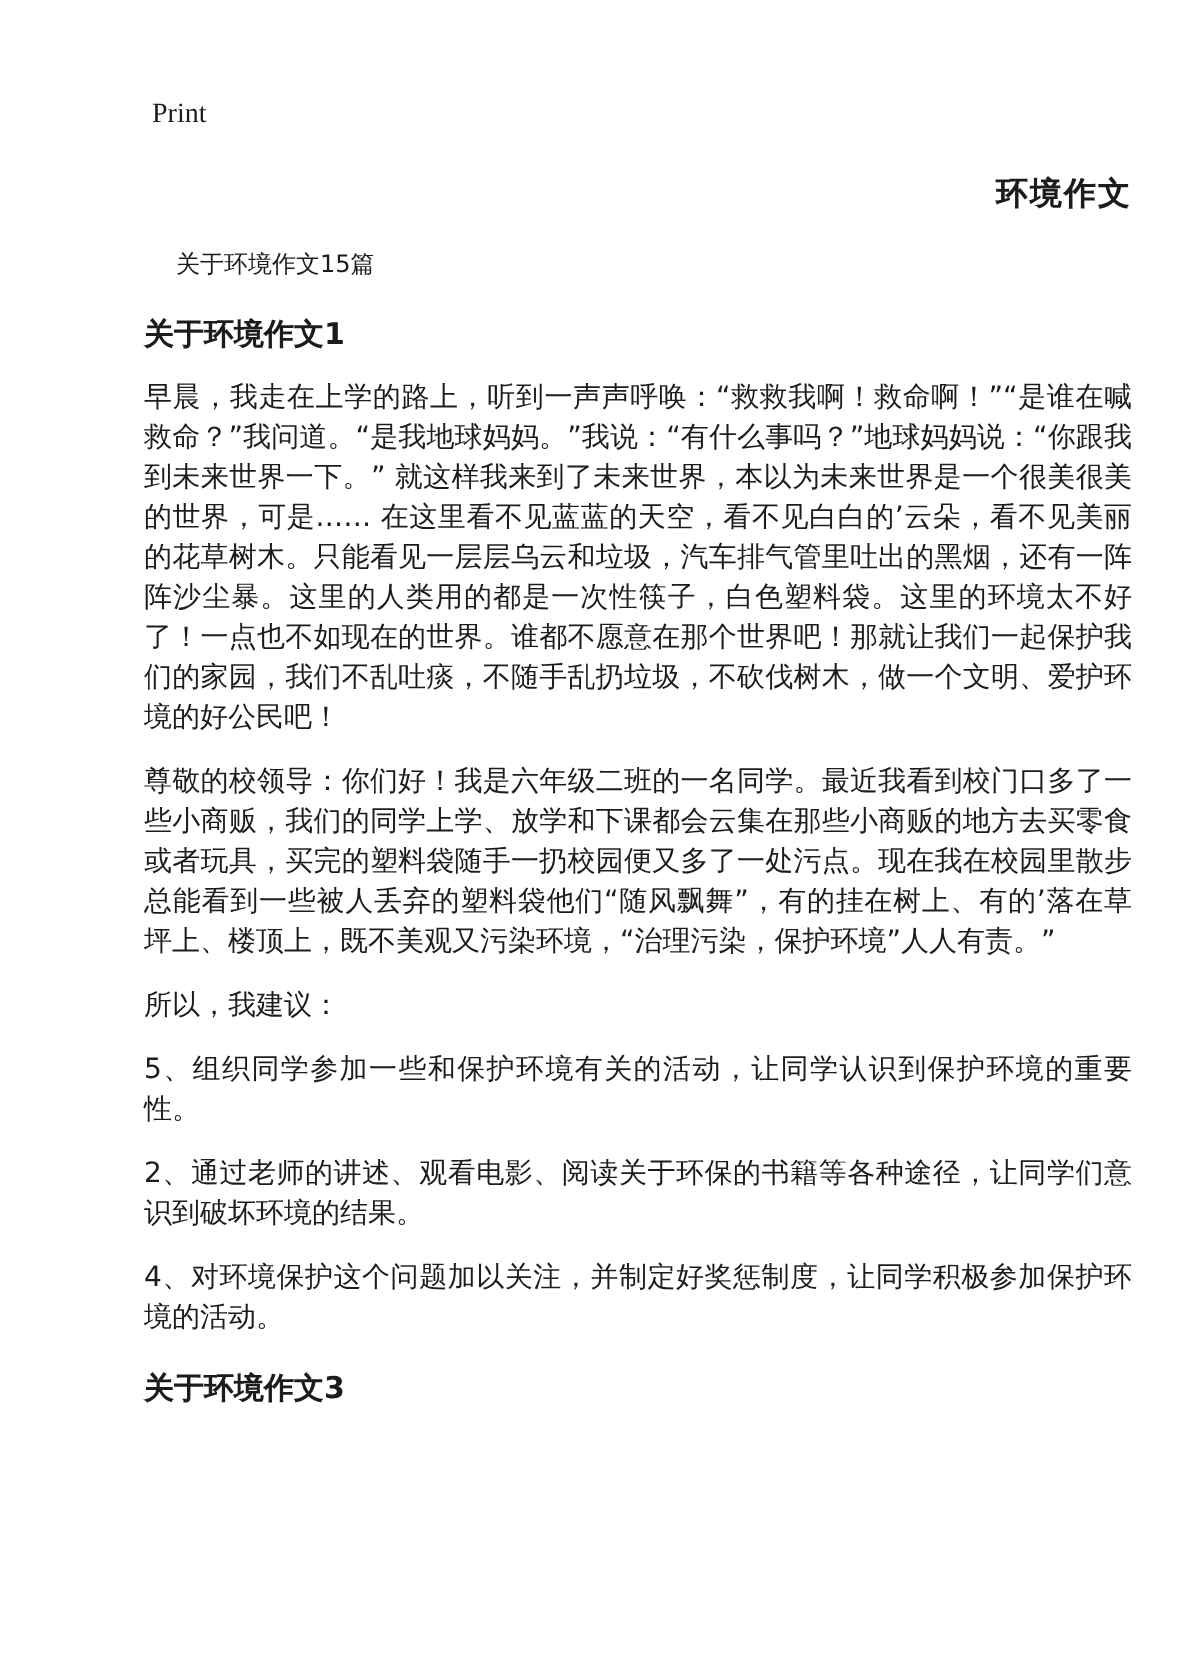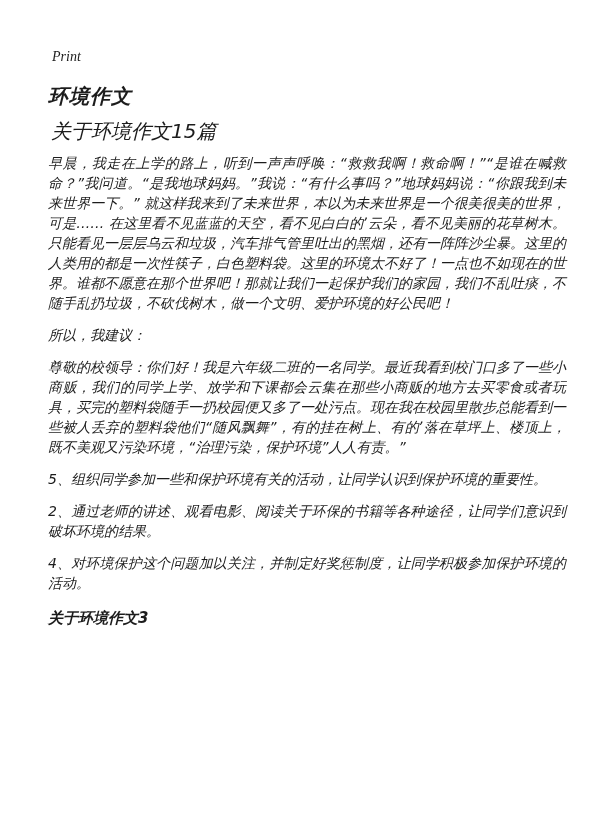--- a/index.html
+++ b/index.html
@@ -7,46 +7,45 @@
     padding: 0;
     background: #ffffff;
     width: 600px;
     height: 828px;
     overflow: hidden;
   }
   .page {
     box-sizing: border-box;
     width: 600px;
     height: 660px;
-    padding: 46px 34px 0 48px;
+    padding: 46px 34px 0 72px;
     color: #1c1c1c;
     font-family: "DejaVu Sans", "Liberation Sans", sans-serif;
-    font-style: italic;
   }
   .print-row {
     margin: 0 0 2px 4px;
   }
   .print {
     font-family: "Liberation Serif", "DejaVu Serif", serif;
     font-size: 14px;
     color: #1c1c1c;
     text-decoration: none;
     cursor: pointer;
   }
   .title {
-    text-align: left;
-    font-size: 20px;
+    text-align: right;
+    font-size: 16px;
     font-weight: bold;
     margin: 18px 0 0 0;
     line-height: 26px;
     letter-spacing: 1px;
   }
   .subtitle {
-    font-size: 20px;
-    margin: 12px 0 0 3px;
+    font-size: 12px;
+    margin: 12px 0 0 16px;
     line-height: 20px;
   }
   .para {
     font-size: 14px;
     line-height: 20px;
     margin: 12px 0 0 0;
     text-align: justify;
     word-break: break-all;
   }
   .heading {
@@ -63,23 +62,24 @@
 
   <div class="print-row">
     <a class="print">Print</a>
   </div>
 
   <h1 class="title">环境作文</h1>
 
   <p class="subtitle">关于环境作文15篇</p>
 
 
+  <h2 class="heading">关于环境作文1</h2>
   <p class="para">早晨，我走在上学的路上，听到一声声呼唤：“救救我啊！救命啊！”“是谁在喊救命？”我问道。“是我地球妈妈。”我说：“有什么事吗？”地球妈妈说：“你跟我到未来世界一下。” 就这样我来到了未来世界，本以为未来世界是一个很美很美的世界，可是…… 在这里看不见蓝蓝的天空，看不见白白的ʼ云朵，看不见美丽的花草树木。只能看见一层层乌云和垃圾，汽车排气管里吐出的黑烟，还有一阵阵沙尘暴。这里的人类用的都是一次性筷子，白色塑料袋。这里的环境太不好了！一点也不如现在的世界。谁都不愿意在那个世界吧！那就让我们一起保护我们的家园，我们不乱吐痰，不随手乱扔垃圾，不砍伐树木，做一个文明、爱护环境的好公民吧！</p>
 
+  <p class="para">尊敬的校领导：你们好！我是六年级二班的一名同学。最近我看到校门口多了一些小商贩，我们的同学上学、放学和下课都会云集在那些小商贩的地方去买零食或者玩具，买完的塑料袋随手一扔校园便又多了一处污点。现在我在校园里散步总能看到一些被人丢弃的塑料袋他们“随风飘舞”，有的挂在树上、有的ʼ落在草坪上、楼顶上，既不美观又污染环境，“治理污染，保护环境”人人有责。”</p>
   <p class="para">所以，我建议：</p>
-  <p class="para">尊敬的校领导：你们好！我是六年级二班的一名同学。最近我看到校门口多了一些小商贩，我们的同学上学、放学和下课都会云集在那些小商贩的地方去买零食或者玩具，买完的塑料袋随手一扔校园便又多了一处污点。现在我在校园里散步总能看到一些被人丢弃的塑料袋他们“随风飘舞”，有的挂在树上、有的ʼ落在草坪上、楼顶上，既不美观又污染环境，“治理污染，保护环境”人人有责。”</p>
   <p class="para">5、组织同学参加一些和保护环境有关的活动，让同学认识到保护环境的重要性。</p>
   <p class="para">2、通过老师的讲述、观看电影、阅读关于环保的书籍等各种途径，让同学们意识到破坏环境的结果。</p>
   <p class="para">4、对环境保护这个问题加以关注，并制定好奖惩制度，让同学积极参加保护环境的活动。</p>
 
   <h2 class="heading">关于环境作文3</h2>
 
 </div>
 
 </body></html>

